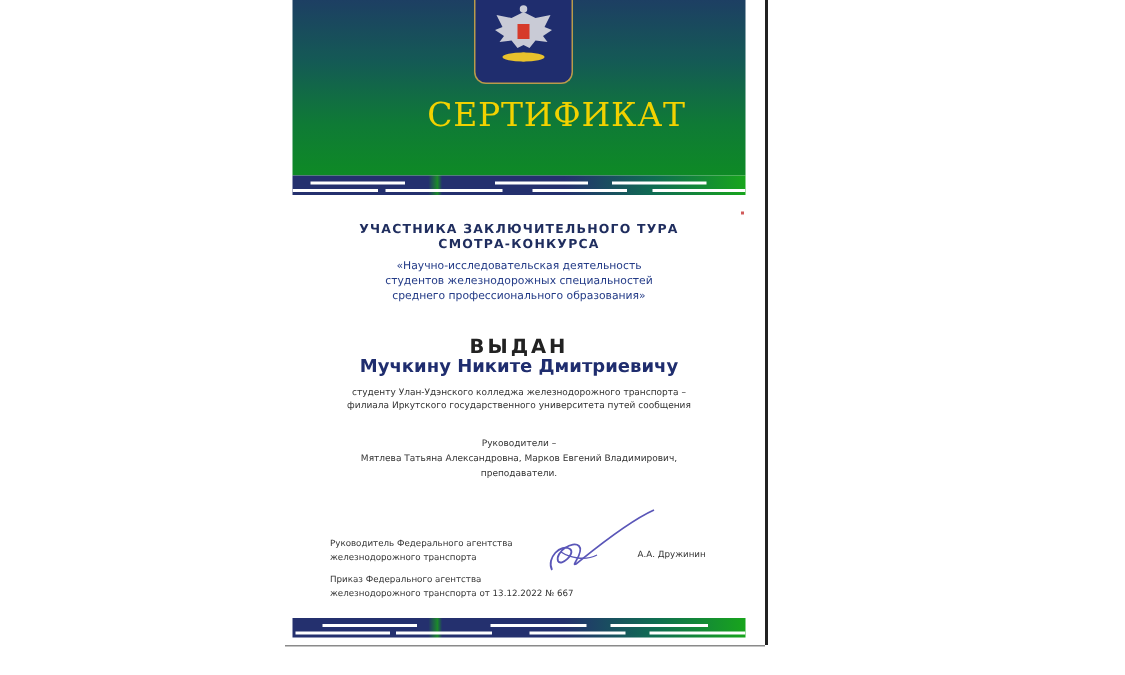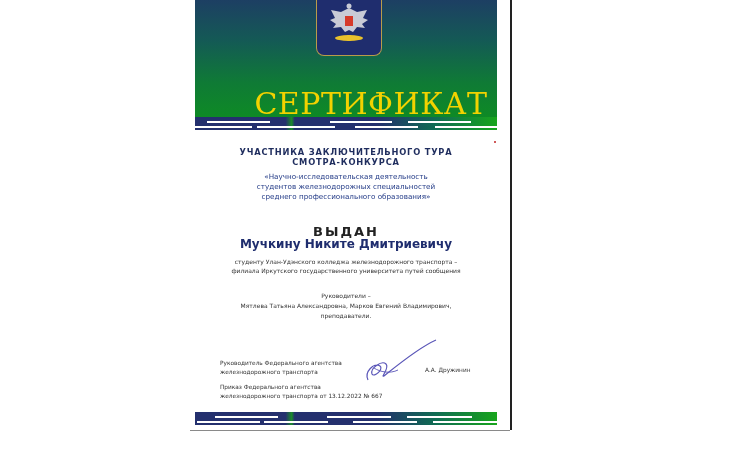--- a/index.html
+++ b/index.html
@@ -19,22 +19,22 @@
     position: absolute; left: 5px; top: 0; width: 302px; height: 117px;
     background: linear-gradient(180deg, #1d3f63 0%, #145a55 35%, #0f7a36 70%, #0e8a25 100%);
   }
   .emblem {
     position: absolute; left: 121px; top: 0; width: 64px; height: 55px;
     background: #1f2d6e; border: 1px solid #b99b4a; border-top: none;
     border-radius: 0 0 8px 8px;
   }
   .emblem svg { position: absolute; left: 10px; top: 2px; }
   .title {
-    position: absolute; left: 0; top: 86px; width: 352px; text-align: center;
-    font-family: "DejaVu Serif", serif; font-size: 30px; color: #f2d200;
+    position: absolute; left: 0; top: 65px; width: 352px; text-align: center;
+    font-family: "DejaVu Serif", serif; font-size: 22px; color: #f2d200;
     letter-spacing: 0.5px; font-weight: normal;
   }
   .stripe {
     position: absolute; left: 5px; width: 302px; height: 13px;
     background: linear-gradient(90deg, #24306e 0%, #24306e 30%, #1b8a2a 32%, #24306e 33%, #24306e 60%, #0f6d52 80%, #18a51c 100%);
     overflow: hidden;
   }
   .stripe .l { position: absolute; height: 2px; background: #fff; }
   .top-stripe { top: 117px; }
   .bottom-stripe { top: 412px; }

